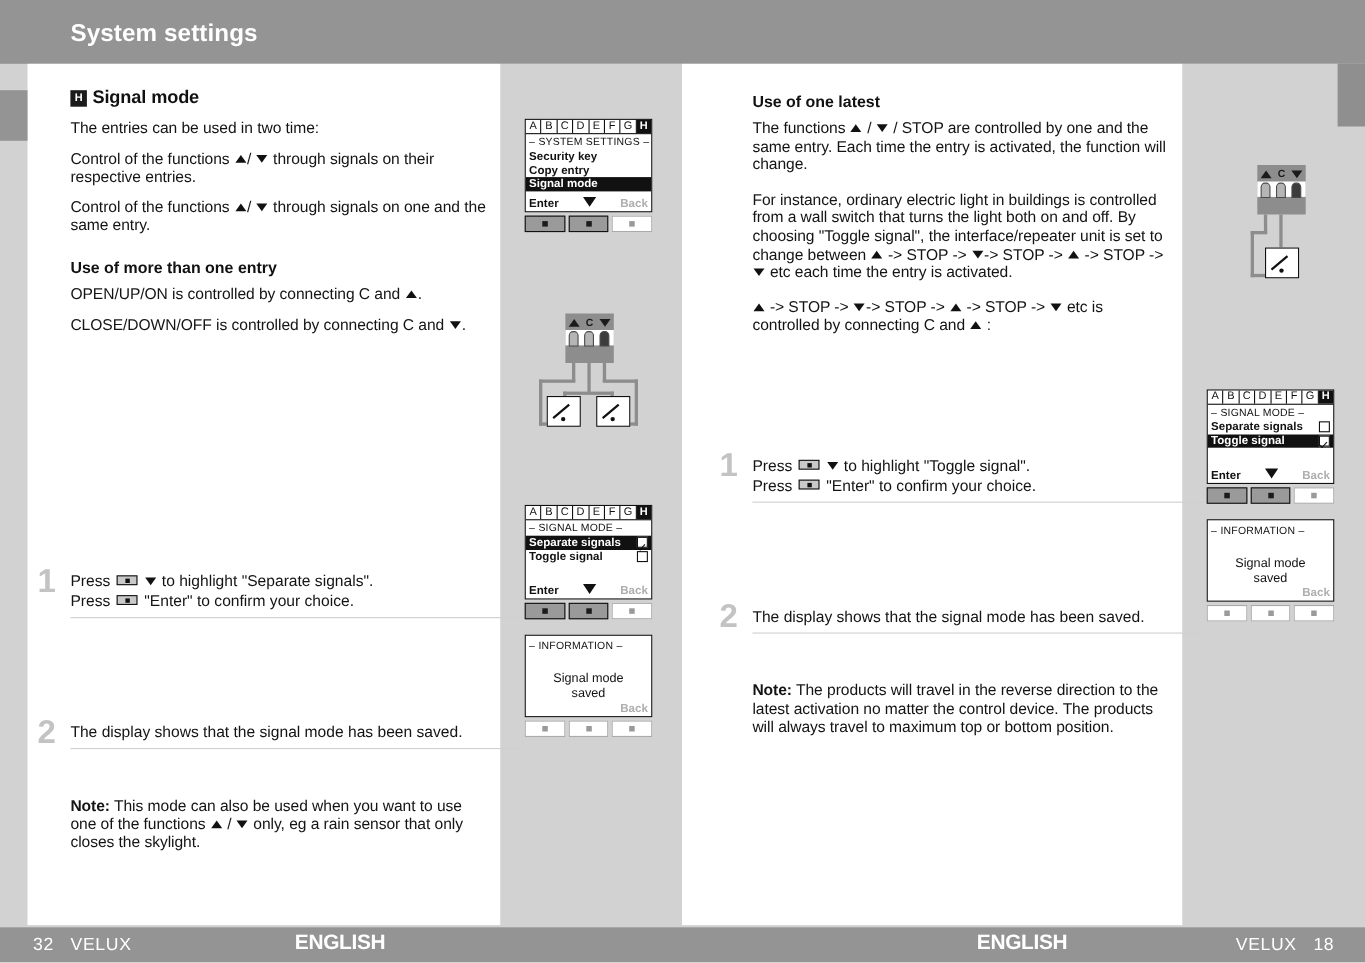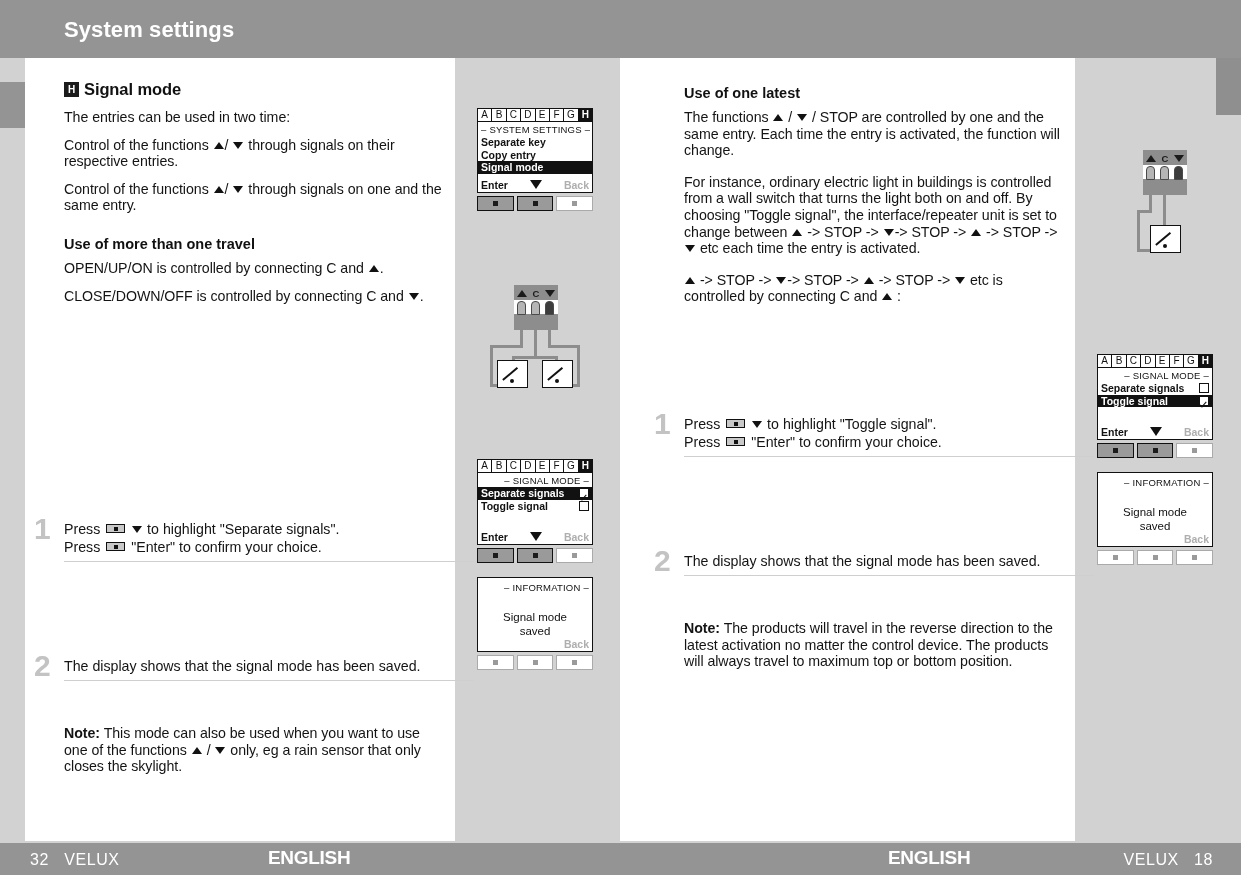--- a/index.html
+++ b/index.html
@@ -190,21 +190,21 @@
     font-size: 10px;
     line-height: 12px;
     text-align: center;
     color: #111;
     font-weight: normal;
   }
   .lcd-tab:last-child { border-right: none; }
   .lcd-tab.active { background: #111; color: #fff; font-weight: bold; }
   .lcd-title {
     font-size: 9.5px;
-    text-align: right;
+    text-align: left;
     color: #111;
     margin: 2px 0 1px 0;
     letter-spacing: 0.2px;
     white-space: nowrap;
   }
   .lcd-title .dash { display: inline-block; padding: 0 3px; }
   .lcd-row {
     font-size: 10.5px; font-weight: bold;
     color: #111; padding: 0 3px;
     line-height: 12.5px;
@@ -355,21 +355,21 @@
     <div class="h2">
       <span class="sqbadge">H</span><span>Signal mode</span>
     </div>
 
     <p class="t" style="margin-top:10px;">The entries can be used in two time:</p>
 
     <p class="t">Control of the functions <span class="tri up"></span>/ <span class="tri dn"></span> through signals on their respective entries.</p>
 
     <p class="t">Control of the functions <span class="tri up"></span>/ <span class="tri dn"></span> through signals on one and the same entry.</p>
 
-    <div class="h3" style="margin-top:22px;">Use of more than one travel</div>
+    <div class="h3" style="margin-top:22px;">Use of more than one entry</div>
 
 
     <p class="t">OPEN/UP/ON is controlled by connecting C and <span class="tri up"></span>.</p>
 
     <p class="t">CLOSE/DOWN/OFF is controlled by connecting C and <span class="tri dn"></span>.</p>
 
   </div>
 
   <div class="step" style="left:34px; top:520px; width:440px;">
     <div class="step-num">1</div>
@@ -426,21 +426,21 @@
         <div class="lcd-tab">B</div>
         <div class="lcd-tab">C</div>
         <div class="lcd-tab">D</div>
         <div class="lcd-tab">E</div>
         <div class="lcd-tab">F</div>
         <div class="lcd-tab">G</div>
         <div class="lcd-tab active">H</div>
       </div>
       <div class="lcd-title"><span class="dash">–</span><span>SYSTEM SETTINGS</span><span class="dash">–</span></div>
       <div class="lcd-row">
-          <span class="label">Separate key</span>
+          <span class="label">Security key</span>
         </div>
       <div class="lcd-row">
           <span class="label">Copy entry</span>
         </div>
       <div class="lcd-row sel">
           <span class="label">Signal mode</span>
         </div>
       <div class="lcd-foot">
         <span class="enter">Enter</span>
         <span class="mid"><span class="lcd-tri-dn"></span></span>

